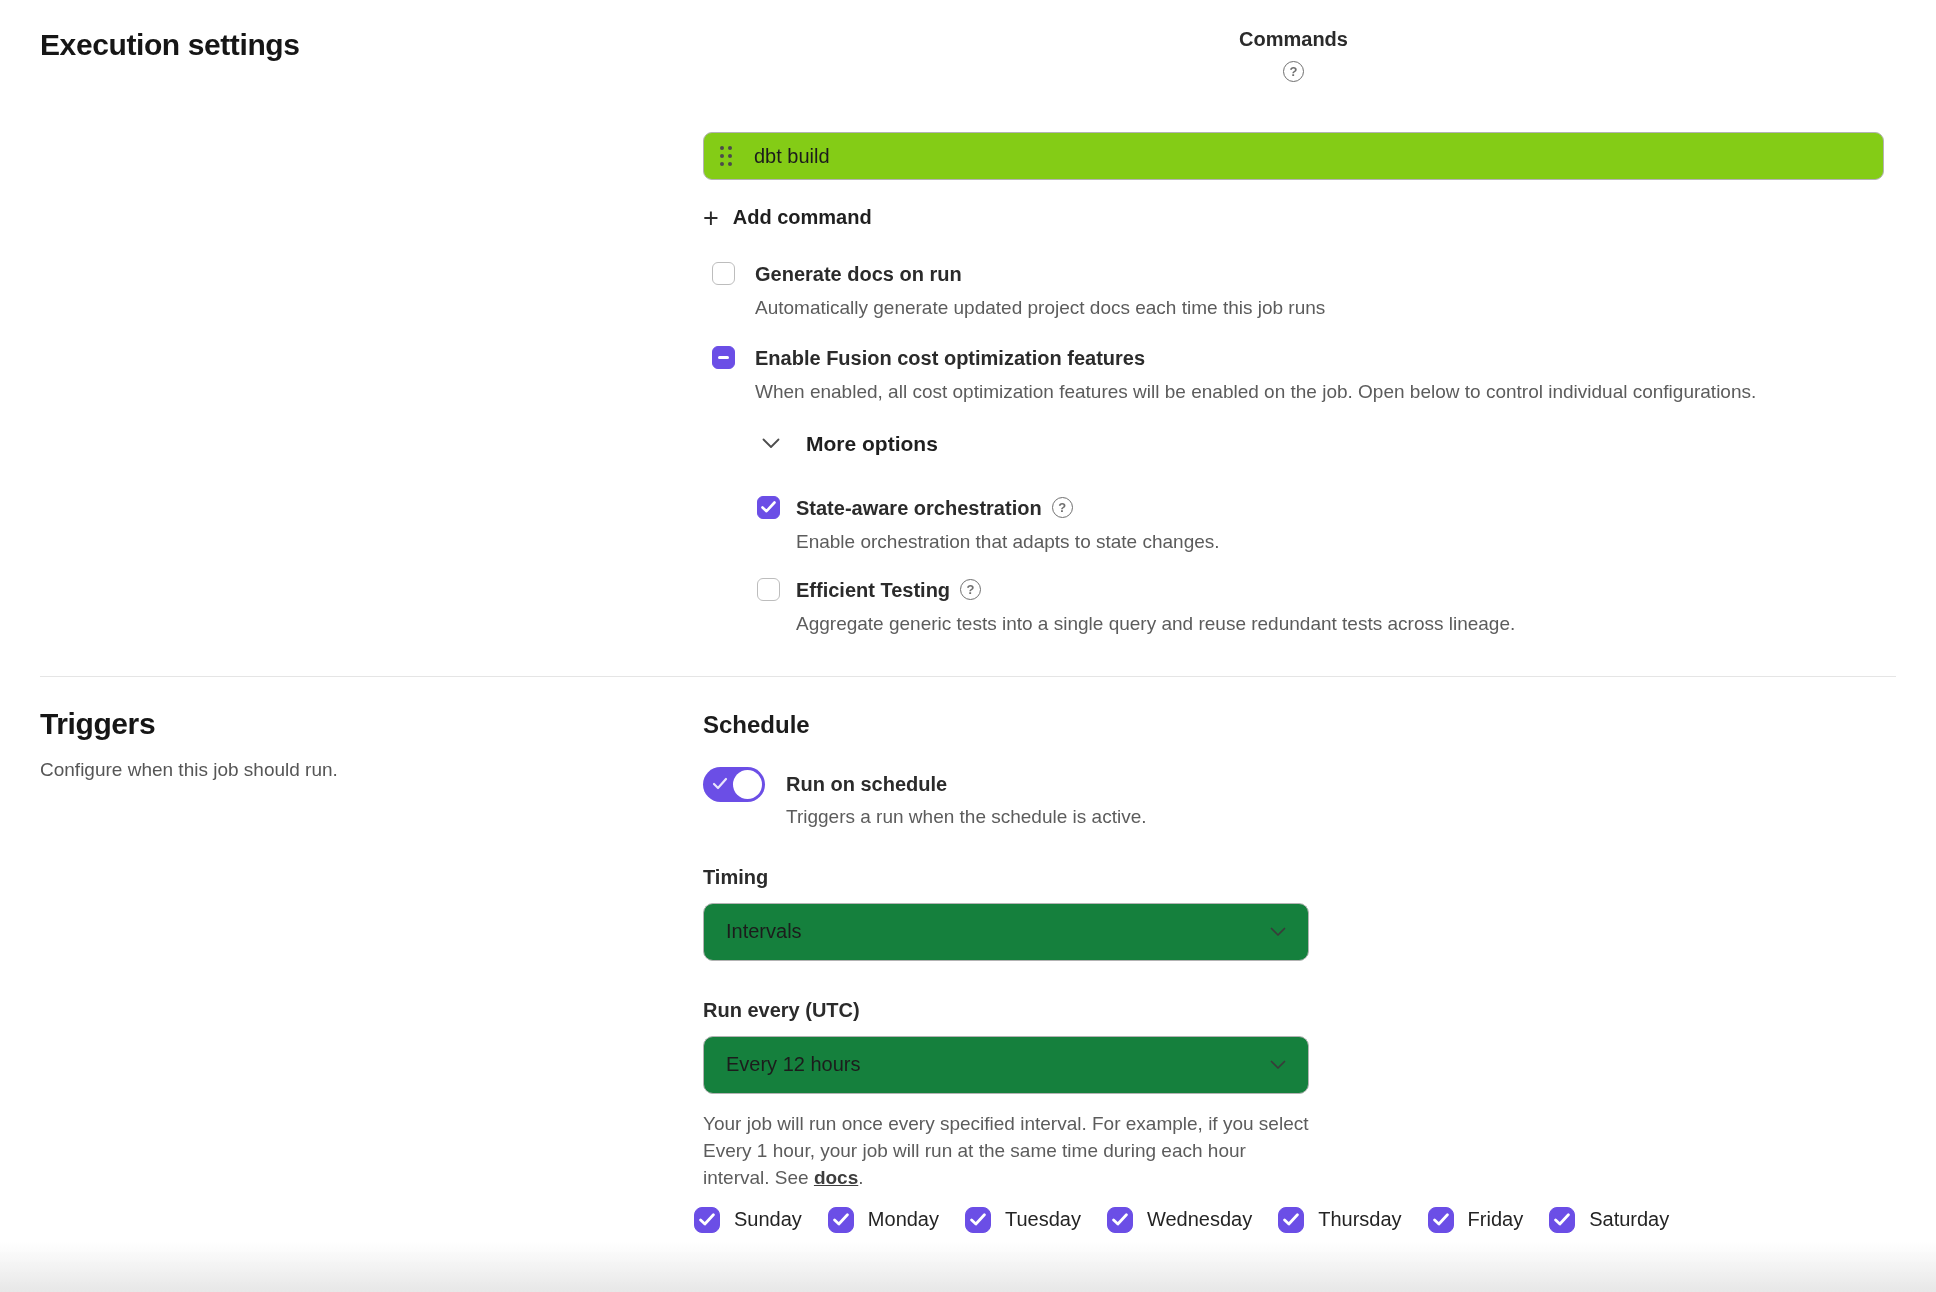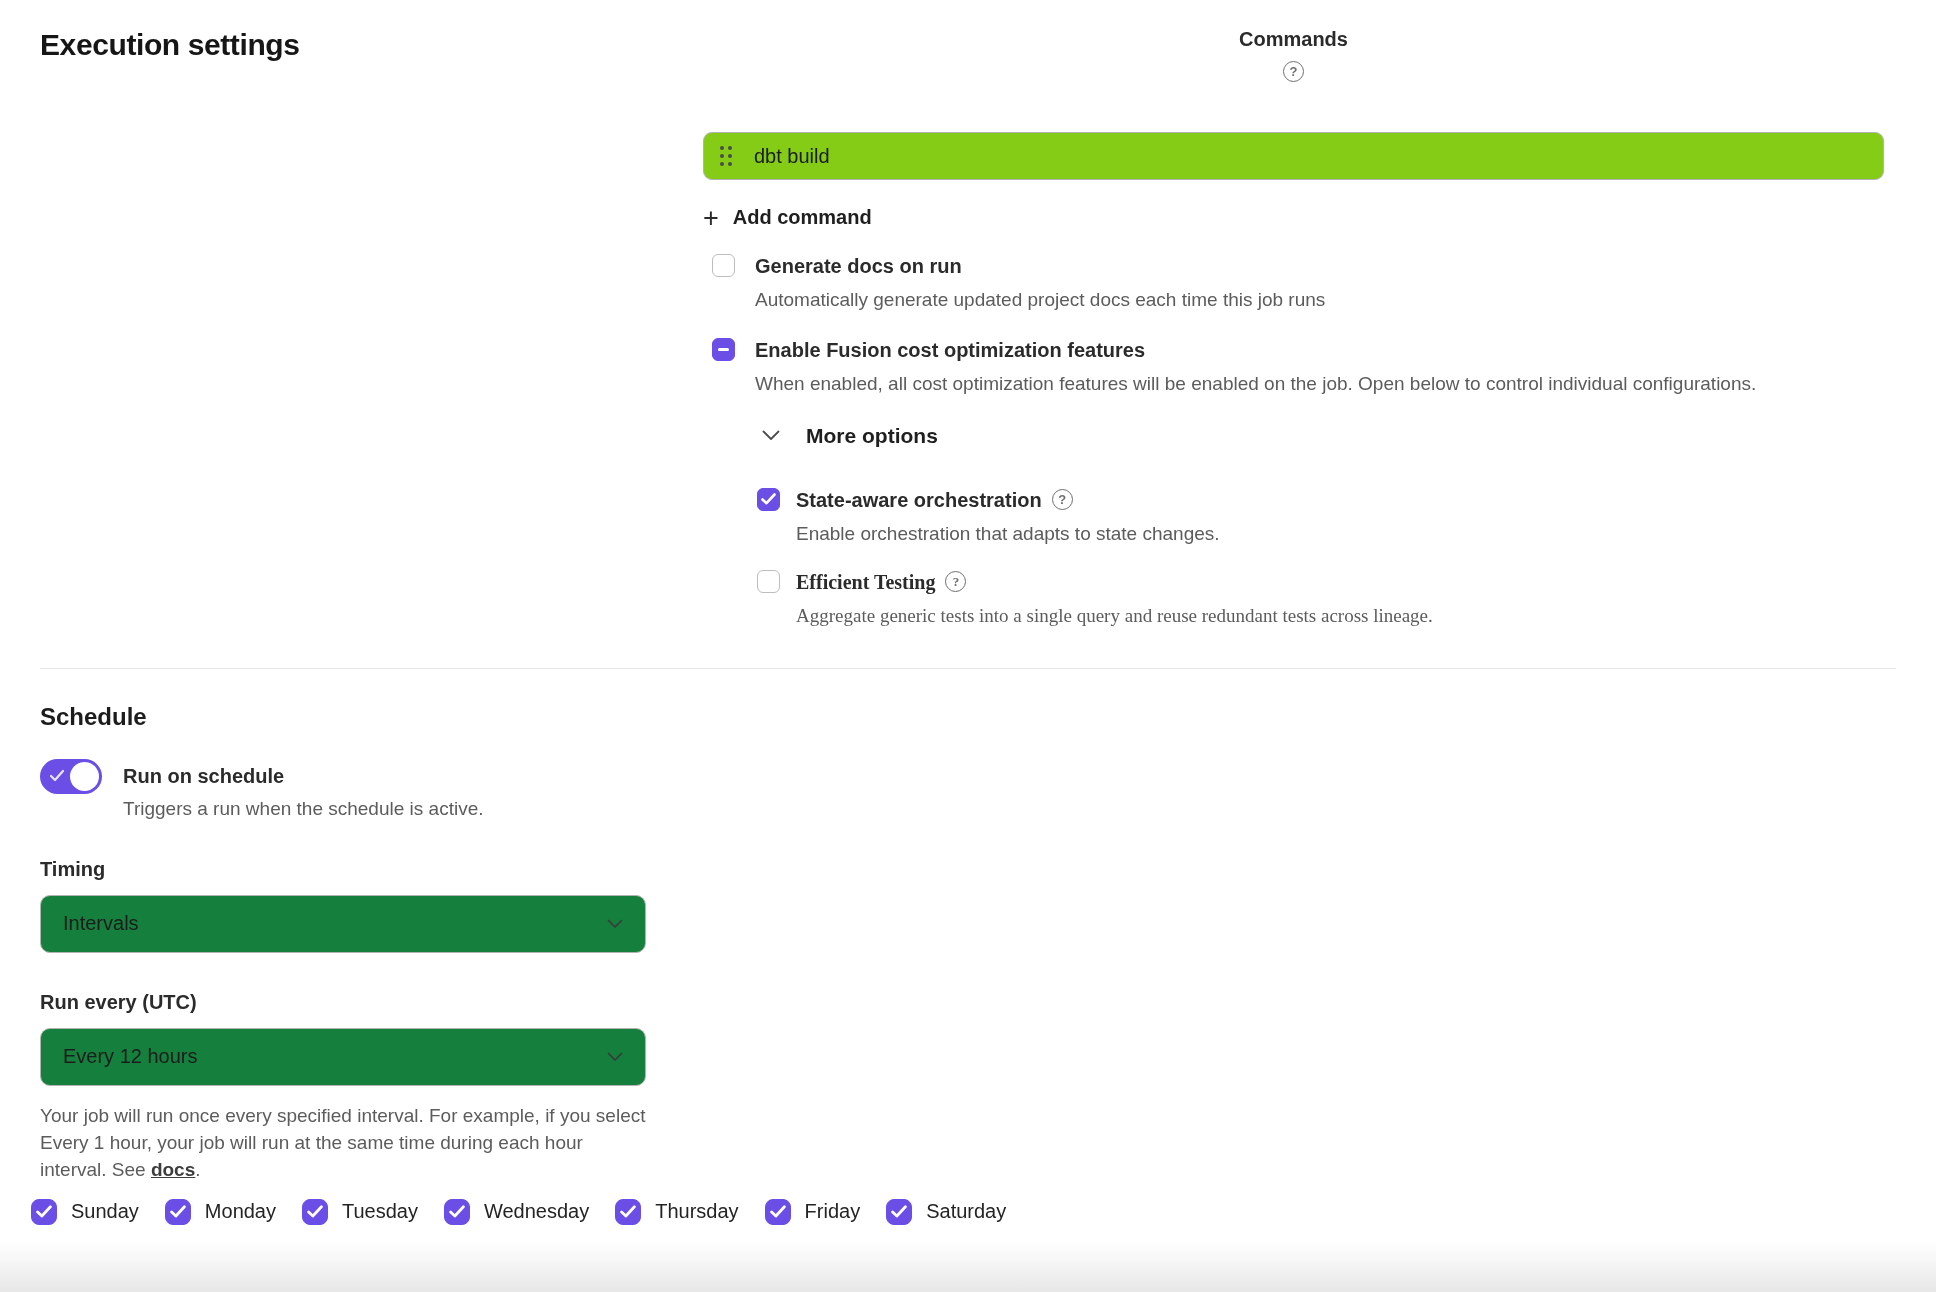--- a/index.html
+++ b/index.html
@@ -65,25 +65,25 @@
   .cb.checked, .cb.indeterminate { background:var(--accent); border-color:var(--accent); }
   .cb.checked .glyph-check { display:block; }
   .cb.indeterminate .glyph-dash { display:block; width:11px; height:3px; background:#fff; border-radius:2px; }
   .check-row { display:flex; align-items:flex-start; gap:20px; padding-left:9px; }
   .check-row .texts { padding-top:0; }
   .check-label {
     font-size:20px; font-weight:600; color:#2b2b2b; line-height:24px;
     display:flex; align-items:center; gap:10px;
   }
   .check-desc { margin-top:9px; font-size:19px; color:#5c5c5c; line-height:25px; }
-  .gap-docs { margin-top:23px; }
+  .gap-docs { margin-top:31px; }
   .gap-fusion { margin-top:26px; }
   .sub-row { padding-left:54px; gap:16px; }
   .gap-state { margin-top:40px; }
-  .gap-efficient { margin-top:24px;font-family:Liberation Serif, serif; }
+  .gap-efficient { margin-top:24px; }
   
   .more-options {
     margin-top:28px; margin-left:59px;
     display:inline-flex; align-items:center; gap:26px;
     background:none; border:none; padding:0; cursor:pointer; font-family:inherit;
     font-size:21px; font-weight:600; color:#1f1f1f;
   }
   .chev { flex:0 0 auto; }
   
   .schedule-heading { font-size:24px; font-weight:600; color:#1c1c1c; margin-top:4px; }
@@ -221,20 +221,24 @@
       </div>
     </div>
 
   </div>
 </div>
 
 <hr class="divider">
 
 <div class="section" style="padding-top:30px;">
   <div>
+    <h1>Triggers</h1>
+    <div class="section-sub">Configure when this job should run.</div>
+  </div>
+  <div>
 
     <div class="schedule-heading">Schedule</div>
 
     <div class="toggle-row">
       <button class="toggle on">
         <svg class="tick" width="16" height="13" viewBox="0 0 16 13">
             <path d="M2 7 L6 11 L14 2" fill="none" stroke="rgba(255,255,255,0.85)" stroke-width="2.2" stroke-linecap="round" stroke-linejoin="round"></path>
           </svg>
         <span class="knob"></span>
       </button>

